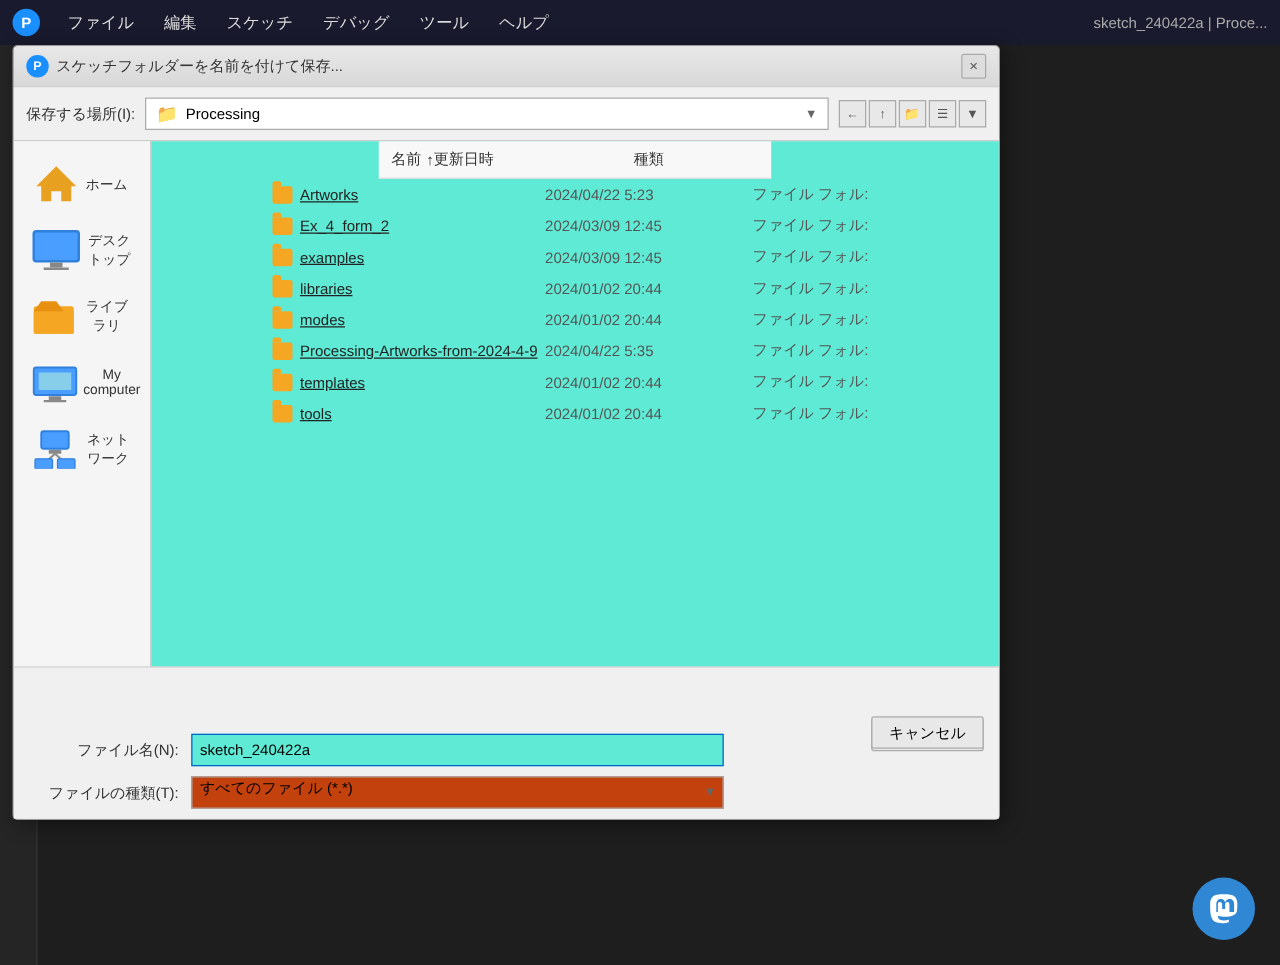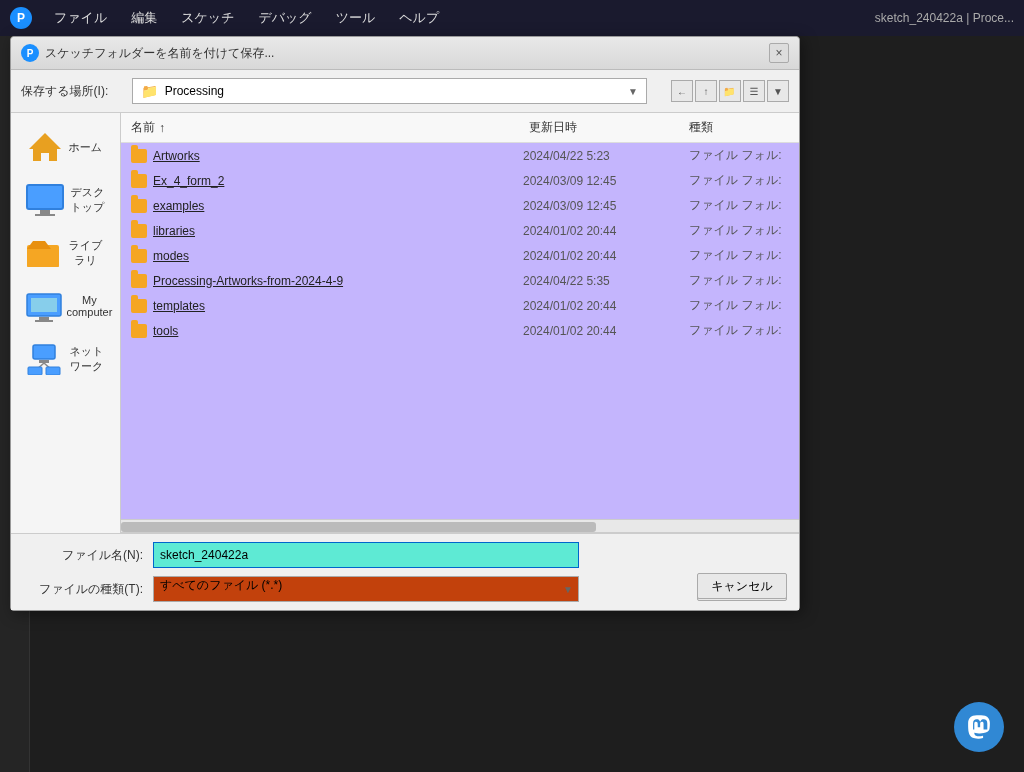--- a/index.html
+++ b/index.html
@@ -134,21 +134,21 @@
       cursor: pointer;
       font-size: 12px;
       color: #555;
     }
 
     
     .location-bar {
       display: flex;
       align-items: center;
       padding: 8px 10px;
-      gap: 24px;
+      gap: 8px;
       background: #f0f0f0;
       border-bottom: 1px solid #ccc;
     }
     .location-label {
       font-size: 12px;
       color: #333;
       white-space: nowrap;
     }
     .location-select {
       flex: 1;
@@ -218,23 +218,24 @@
     }
     .sidebar-label {
       font-size: 11px;
       color: #333;
       text-align: center;
     }
 
     
     .file-area {
       flex: 1;
-      background: #c4b5fd;
+      background: #5eead4;
       display: flex;
       flex-direction: column;
+      align-items: center;
     }
     .file-header {
       display: flex;
       padding: 6px 10px;
       border-bottom: 1px solid #ddd;
       background: #f8f8f8;
       font-size: 12px;
       color: #333;
     }
     .col-name { flex: 1; cursor: pointer; display: flex; align-items: center; gap: 4px; }
@@ -563,21 +564,21 @@
       </div>
           </div>
         <div class="scrollbar-area">
           <div class="scrollbar-thumb"></div>
         </div>
       </div>
     </div>
 
     <div class="dialog-footer">
       <div style="display:flex; align-items:flex-start; gap:0;">
-        <div style="flex:1;">
+        <div style="flex:1;margin-top:45px;">
           <div class="footer-row">
             <span class="footer-label">ファイル名(N):</span>
             <input class="footer-input" type="text" id="filename-input" value="sketch_240422a" style="">
             <div style="width:100px;"></div>
           </div>
           <div class="footer-row">
             <span class="footer-label">ファイルの種類(T):</span>
             <div class="footer-select-wrapper">
               <div class="footer-select">すべてのファイル (*.*)</div>
               <span class="footer-select-arrow">▼</span>

